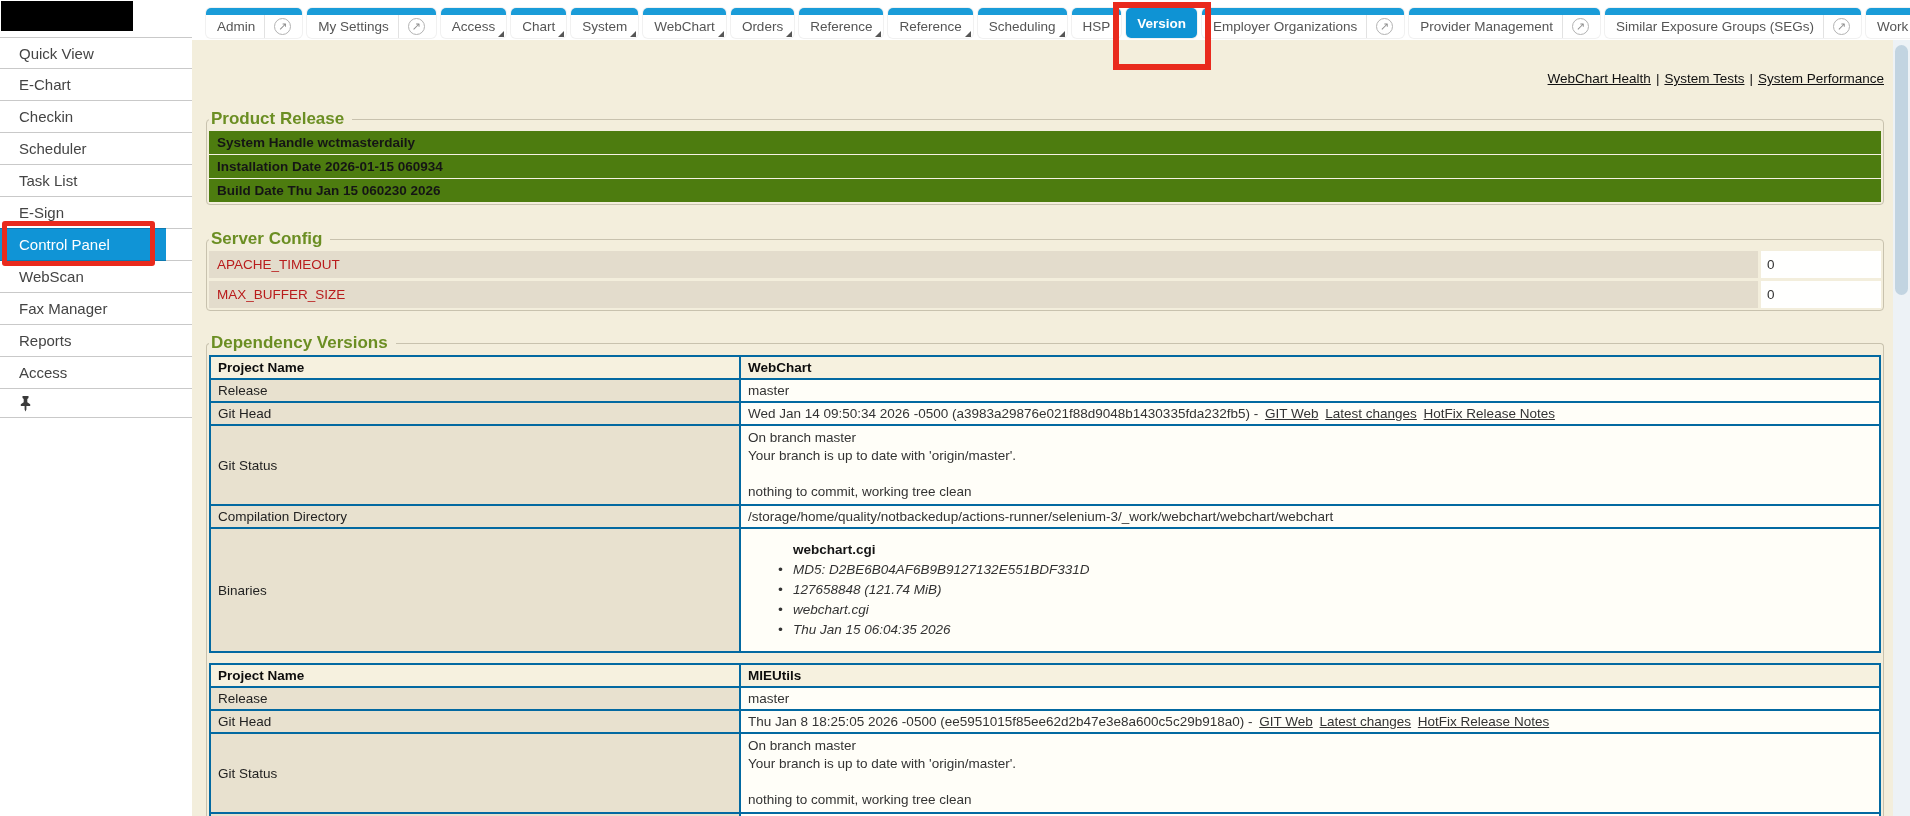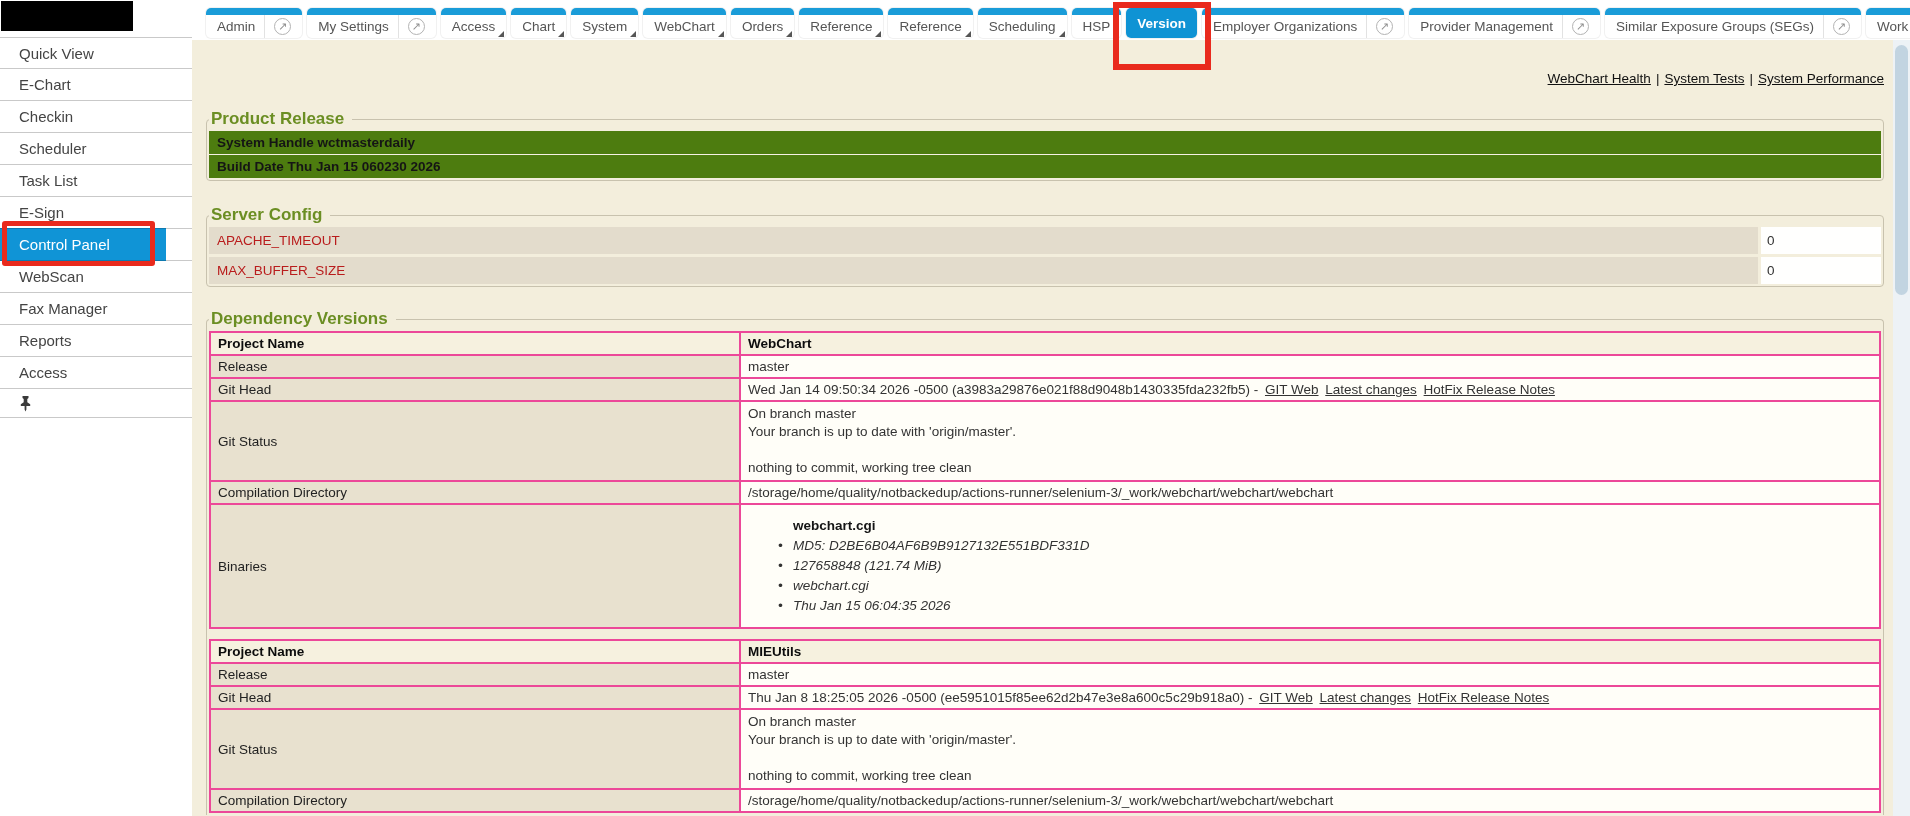--- a/index.html
+++ b/index.html
@@ -54,21 +54,21 @@
             color:#151515; padding:4px 8px; }
   .pr-row:last-child { border-bottom:none; }
 
   .fs-sc { margin-top:24px; }
   .sc-row { display:flex; margin-bottom:3px; }
   .sc-row:last-child { margin-bottom:0; }
   .sc-label { flex:1; background:#e3dccc; padding:6px 8px; font-size:13.5px; color:#b91c1c; margin-right:3px; }
   .sc-value { width:120px; background:#fffffe; padding:6px 6px; font-size:13.5px; color:#333; }
 
   .fs-dep { margin-top:22px; border-bottom:none; border-radius:4px 4px 0 0; }
-  .dep-table { display:table; width:100%; border-collapse:separate; border-spacing:2px; background:#ec4899; table-layout:fixed; }
+  .dep-table { display:table; width:100%; border-collapse:separate; border-spacing:2px; background:#0369a1; table-layout:fixed; }
   .dt-row { display:table-row; }
   .dt-cell { display:table-cell; vertical-align:middle; font-size:13.5px; color:#222; padding:3px 7px; }
   .dt-label { width:528px; background:#e8e1cf; }
   .dt-value { background:#fffef8; color:#333; }
   .dt-head .dt-cell { background:#f6f1df; font-weight:bold; color:#0d0d0d; }
   .dep-gap { height:10px; }
   .git-line { line-height:18px; min-height:18px; }
   .dt-value a { color:#333; text-decoration:underline; cursor:pointer; margin-left:3px; }
   .bin-title { font-weight:bold; padding-left:45px; line-height:20px; color:#151515; margin-top:4px; }
   .bin-item { position:relative; padding-left:45px; line-height:20px;font-style:italic; }
@@ -186,20 +186,21 @@
 
   <div class="content">
 
     <div class="health">
       <a>WebChart Health</a><span class="sep">|</span><a>System Tests</a><span class="sep">|</span><a>System Performance</a>
     </div>
 
     <fieldset class="fs-pr">
       <legend>Product Release</legend>
       <div class="pr-row">System Handle wctmasterdaily</div>
+      <div class="pr-row">Installation Date 2026-01-15 060934</div>
       <div class="pr-row">Build Date Thu Jan 15 060230 2026</div>
     </fieldset>
 
     <fieldset class="fs-sc">
       <legend>Server Config</legend>
       <div class="sc-row">
         <div class="sc-label">APACHE_TIMEOUT</div>
         <div class="sc-value">0</div>
       </div>
       <div class="sc-row">

